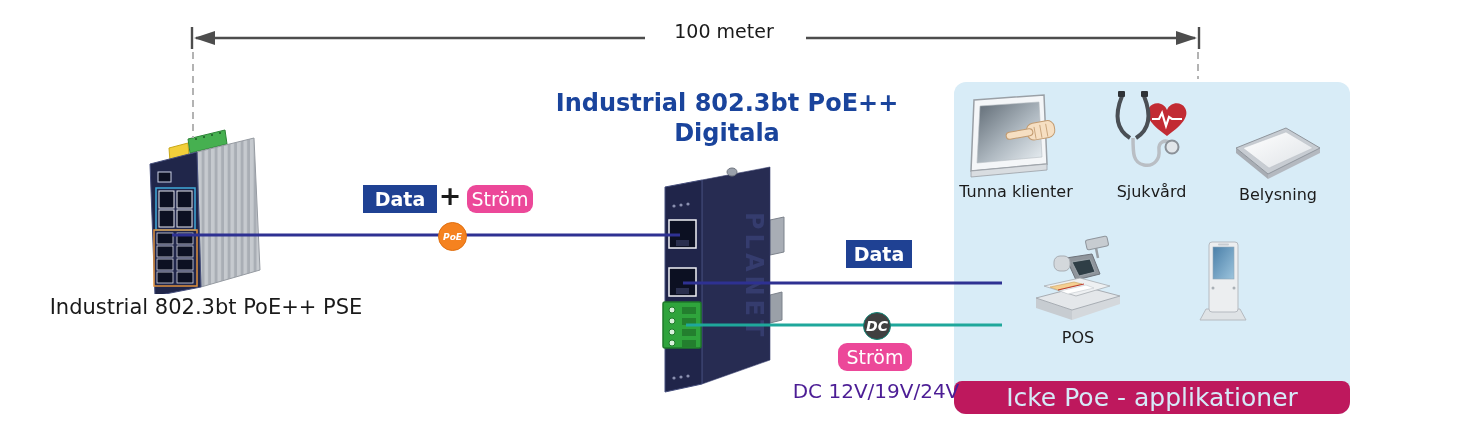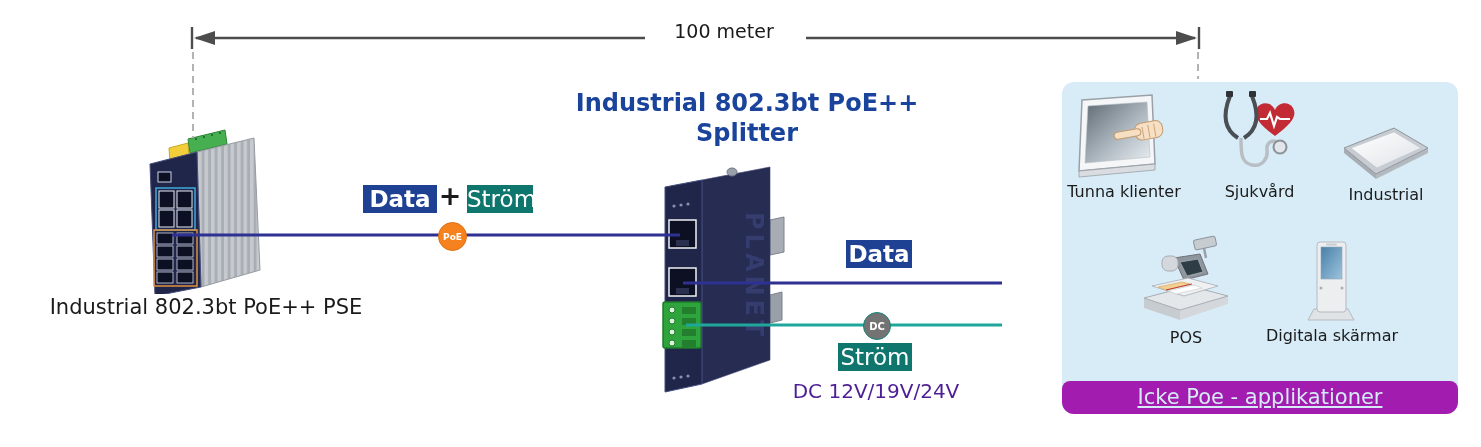--- a/index.html
+++ b/index.html
@@ -8,62 +8,61 @@
     font-family:"DejaVu Sans",sans-serif;overflow:hidden;color:#1a1a1a;
   }
   .abs{position:absolute;}
   svg{display:block;}
 
   .measure-label{
     position:absolute;left:642px;top:20px;width:164px;text-align:center;
     font-size:19px;color:#1a1a1a;
   }
   .splitter-title{
-    position:absolute;left:540px;top:88px;width:414px;text-align:center;
+    position:absolute;left:520px;top:88px;width:414px;text-align:center;
     font-size:24px;font-weight:bold;line-height:30px;color:#1a449c;
   }
   .pse-caption{
     position:absolute;left:36px;top:295px;width:340px;text-align:center;
     font-size:21px;color:#1a1a1a;
   }
   .voltage-label{
     position:absolute;left:788px;top:379px;width:176px;text-align:center;
     font-size:20px;color:#4c1d95;
   }
   .badge{
     position:absolute;height:28px;line-height:28px;text-align:center;
-    color:#ffffff;font-size:23px;
+    color:#ffffff;font-size:19px;
   }
   .badge-blue{background:#1f4193;font-weight:bold;}
-  .badge-purple{background:#0f766e;}
+  .badge-purple{background:#ec4899;border-radius:9px;}
   .plus-sign{
     position:absolute;left:438px;top:180px;width:24px;text-align:center;
     font-size:27px;font-weight:bold;color:#1a1a1a;
   }
   .marker{
     position:absolute;border-radius:50%;color:#ffffff;font-weight:bold;
-    display:flex;align-items:center;justify-content:center;
+    display:flex;align-items:center;justify-content:center;font-style:italic;
   }
   .marker-poe{
     left:438px;top:222px;width:27px;height:27px;background:#f5821f;
     border:1px solid #e06f10;font-size:9px;
   }
   .marker-dc{
-    left:863px;top:312px;width:26px;height:26px;background:#737373;
-    border:1px solid #128677;font-size:10px;
+    left:863px;top:312px;width:26px;height:26px;background:#404040;
+    border:1px solid #128677;font-size:14px;
   }
   .panel{
-    position:absolute;left:1062px;top:82px;width:396px;height:332px;
+    position:absolute;left:954px;top:82px;width:396px;height:332px;
     background:#d8ecf7;border-radius:12px;
   }
   .panel-footer{
     position:absolute;left:0;right:0;bottom:0;height:33px;line-height:33px;
-    background:#a21caf;color:#d6eaf8;font-size:21px;text-align:center;
+    background:#be185d;color:#d6eaf8;font-size:25px;text-align:center;
     border-radius:8px 8px 12px 12px;
-    text-decoration:underline;
   }
   .app-label{
     position:absolute;text-align:center;font-size:16px;color:#1b1b1b;
   }
 </style>
 </head>
 <body>
 
 <div class="canvas">
 
@@ -109,21 +108,21 @@
         <linearGradient id="panelg" x1="0" y1="0" x2="1" y2="1">
           <stop offset="0" stop-color="#ffffff"></stop>
             <stop offset="1" stop-color="#dfe3e7"></stop>
         </linearGradient>
       </defs>
       <polygon points="6,24 38,50 38,55 6,29" fill="#a8adb4"></polygon>
       <polygon points="38,50 90,24 90,29 38,55" fill="#b4b9c0"></polygon>
       <polygon points="6,24 56,4 90,24 38,50" fill="#c7ccd2" stroke="#8f959c" stroke-width="1"></polygon>
       <polygon points="13,24 56,8 83,24 39,44" fill="url(#panelg)" stroke="#b9bfc5" stroke-width="0.5"></polygon>
     </svg>
-    <div class="app-label" style="left:268px;top:103px;width:112px">Industrial</div>
+    <div class="app-label" style="left:268px;top:103px;width:112px">Belysning</div>
 
     <svg class="abs" style="left:76px;top:152px" width="95" height="95" viewBox="0 0 95 95">
       <polygon points="6,64 42,76 42,86 6,74" fill="#c7ccd1"></polygon>
       <polygon points="42,76 90,62 90,70 42,86" fill="#d4d8dc"></polygon>
       <polygon points="6,64 52,52 90,62 42,76" fill="#e4e7ea" stroke="#a8adb3" stroke-width="1"></polygon>
       <polygon points="36,24 62,20 70,40 46,46" fill="#8f959c" stroke="#6d737a" stroke-width="1"></polygon>
       <polygon points="42,28 60,25 65,38 49,42" fill="#2f3e46" stroke="#aab2b8" stroke-width="0.8"></polygon>
       <rect x="24" y="22" width="16" height="15" rx="6" fill="#d4d8dc" stroke="#a8adb3" stroke-width="1"></rect>
       <polygon points="14,52 50,44 80,52 46,62" fill="#eef0f2" stroke="#a8adb3" stroke-width="0.8"></polygon>
       <polygon points="20,53 44,48 52,50 28,56" fill="#f5cf92" stroke="#c9a35e" stroke-width="0.6"></polygon>
@@ -141,21 +140,20 @@
             <stop offset="1" stop-color="#9cc4dd"></stop>
         </linearGradient>
       </defs>
       <polygon points="4,82 50,82 44,71 10,71" fill="#dfe3e6" stroke="#b5bac0" stroke-width="1"></polygon>
       <rect x="13" y="4" width="29" height="70" rx="3" fill="#eceef0" stroke="#b5bac0" stroke-width="1"></rect>
       <rect x="17" y="9" width="21" height="32" fill="url(#kscr)" stroke="#8fa7b8" stroke-width="0.6"></rect>
       <circle cx="17" cy="50" r="1.5" fill="#aab0b6"></circle>
       <circle cx="38" cy="50" r="1.5" fill="#aab0b6"></circle>
       <rect x="22" y="5.5" width="11" height="2" rx="1" fill="#c7ccd1"></rect>
     </svg>
-    <div class="app-label" style="left:190px;top:244px;width:160px">Digitala skärmar</div>
 
     <div class="panel-footer">Icke Poe - applikationer</div>
   </div>
 
   <svg class="abs" style="left:133px;top:122px" width="135" height="172" viewBox="0 0 135 172">
     <defs>
       <pattern id="fins" width="6.5" height="8" patternUnits="userSpaceOnUse">
         <rect width="6.5" height="8" fill="#c6cacf"></rect>
         <rect x="3.6" width="2.9" height="8" fill="#a9aeb5"></rect>
       </pattern>
@@ -235,21 +233,21 @@
     </g>
     <line x1="172" y1="235" x2="680" y2="235" stroke="#2e3192" stroke-width="3"></line>
     <line x1="683" y1="283" x2="1002" y2="283" stroke="#2e3192" stroke-width="3"></line>
     <line x1="686" y1="325" x2="1002" y2="325" stroke="#1fa79b" stroke-width="3"></line>
   </svg>
 
   <div class="measure-label">100 meter</div>
 
   <div class="splitter-title">
     <span style="display:block">Industrial 802.3bt PoE++</span>
-    <span style="display:block">Splitter</span>
+    <span style="display:block">Digitala</span>
   </div>
 
   <div class="pse-caption">Industrial 802.3bt PoE++ PSE</div>
 
   <div class="badge badge-blue" style="left:363px;top:185px;width:74px">Data</div>
   <div class="plus-sign">+</div>
   <div class="badge badge-purple" style="left:467px;top:185px;width:66px">Ström</div>
   <div class="marker marker-poe">PoE</div>
 
   <div class="badge badge-blue" style="left:846px;top:240px;width:66px">Data</div>

